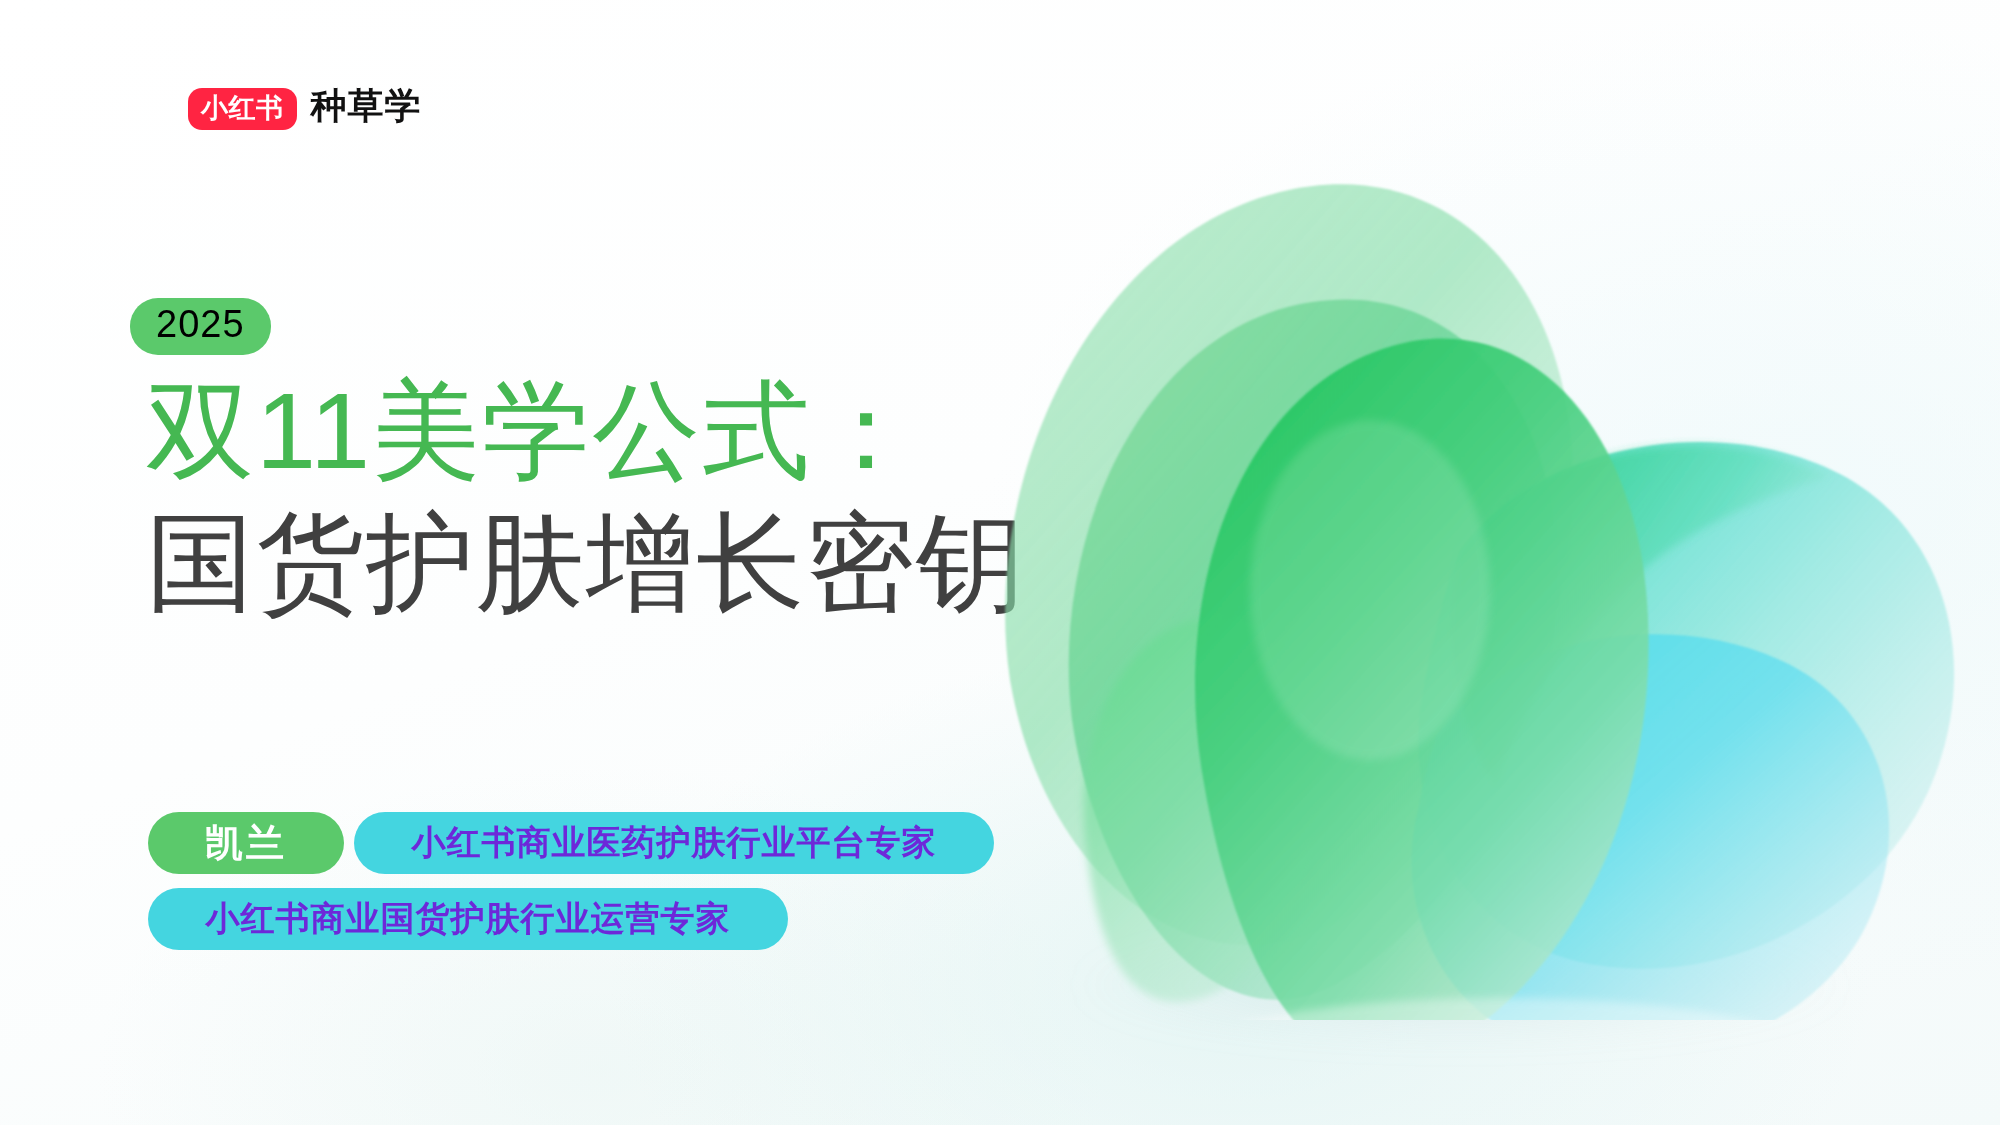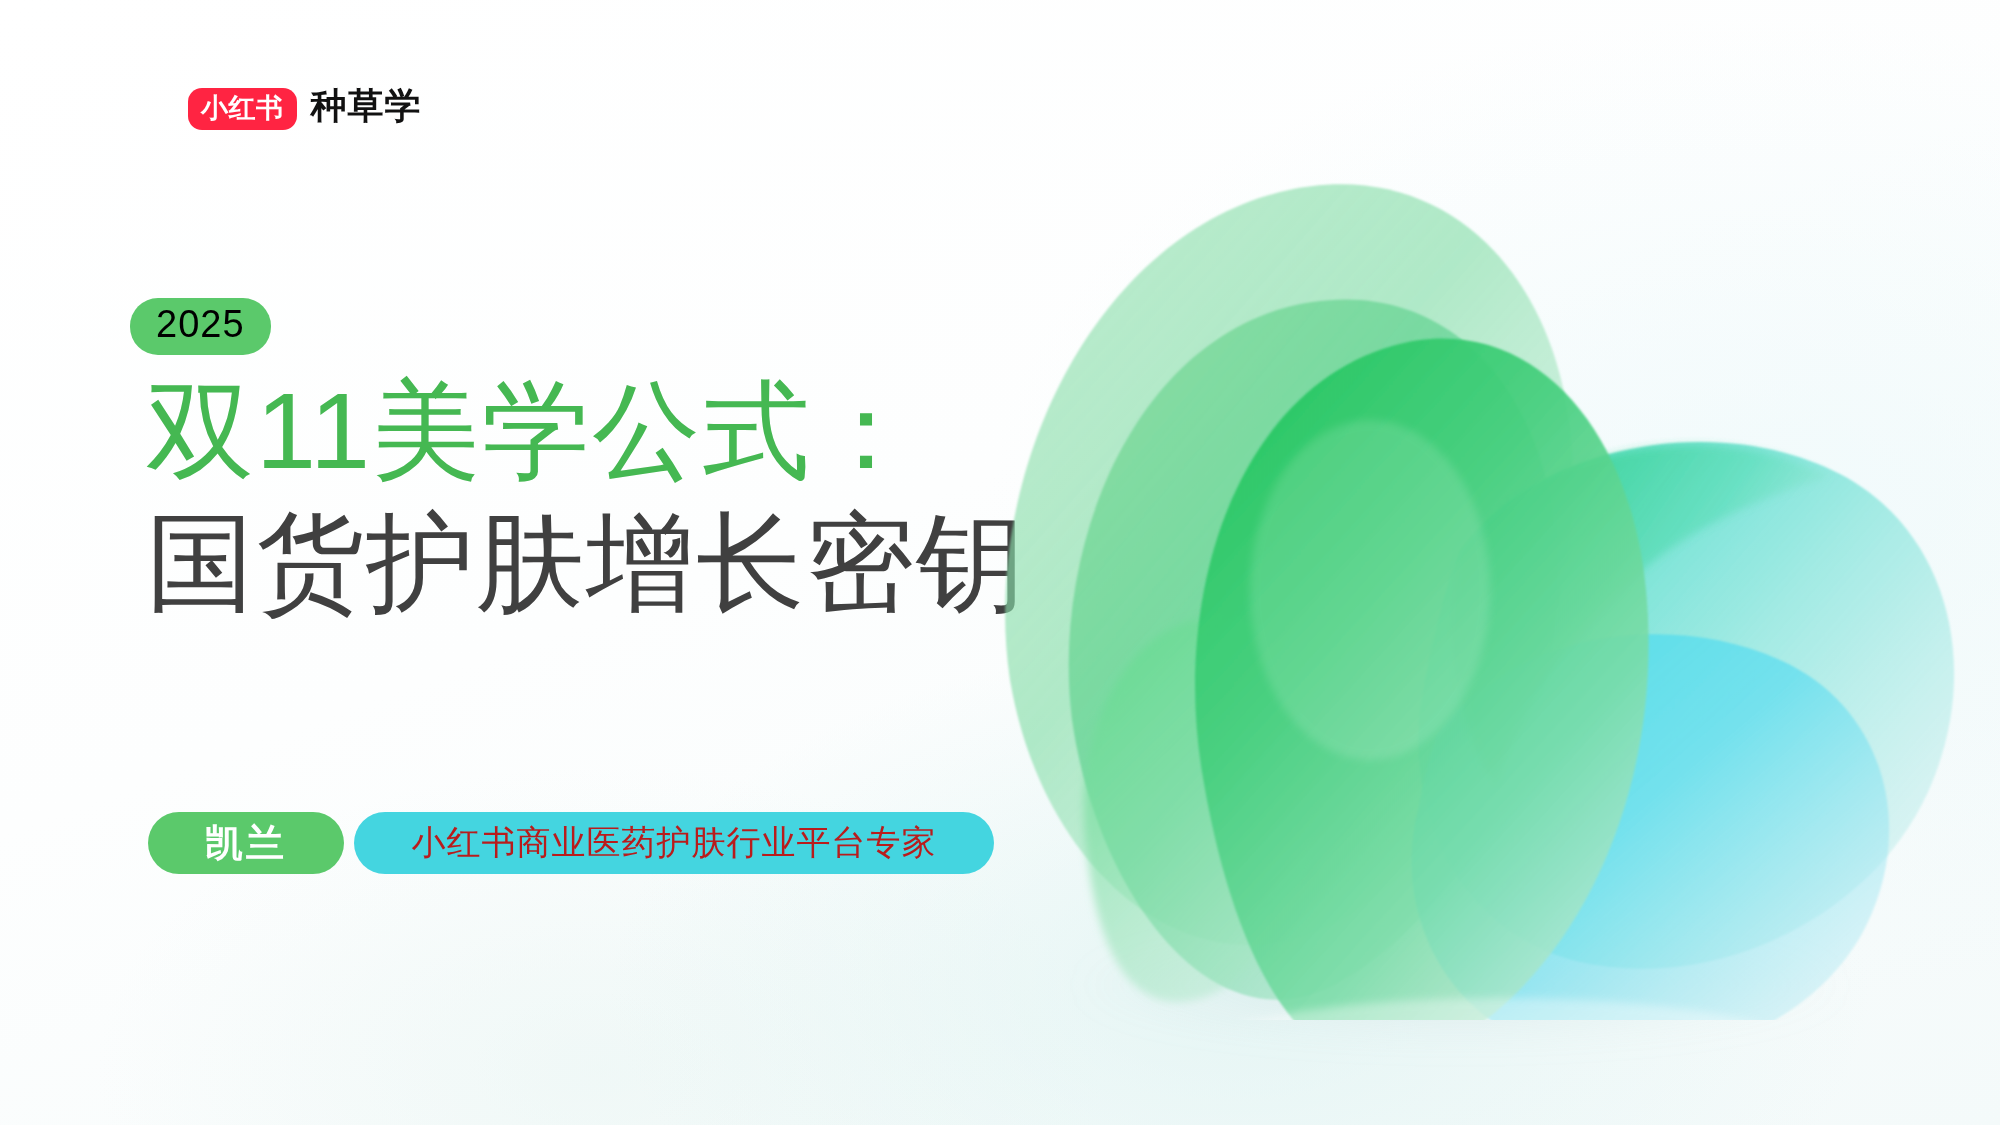--- a/index.html
+++ b/index.html
@@ -112,29 +112,29 @@
     align-items: center;
     justify-content: center;
     font-size: 38px;
     font-weight: 700;
     letter-spacing: 3px;
     box-sizing: border-box;
     padding: 0 20px;
   }
   .speaker-role {
     background: #44D5E0;
-    color: #b91c1c;
+    color: #6d28d9;
     border-radius: 34px;
     height: 62px;
     min-width: 640px;
     display: flex;
     align-items: center;
     justify-content: center;
     font-size: 34px;
-    font-weight: 400;
+    font-weight: 700;
     letter-spacing: 1px;
     box-sizing: border-box;
     padding: 10px 36px;
   }
 
   
   .graphic {
     position: absolute;
     right: 0px;
     top: 120px;
@@ -174,20 +174,21 @@
   </div>
 
   <div class="speakers">
 
     <div class="speaker-row">
       <div class="speaker-name">凯兰</div>
       <div class="speaker-role">小红书商业医药护肤行业平台专家</div>
     </div>
 
     <div class="speaker-row">
+      <div class="speaker-role">小红书商业国货护肤行业运营专家</div>
     </div>
 
   </div>
 
   <div class="ground-shadow"></div>
 
   <div class="graphic">
     <svg viewBox="0 0 1060 900" xmlns="http://www.w3.org/2000/svg">
       <defs>
         <linearGradient id="gA" x1="0%" y1="0%" x2="85%" y2="100%">

